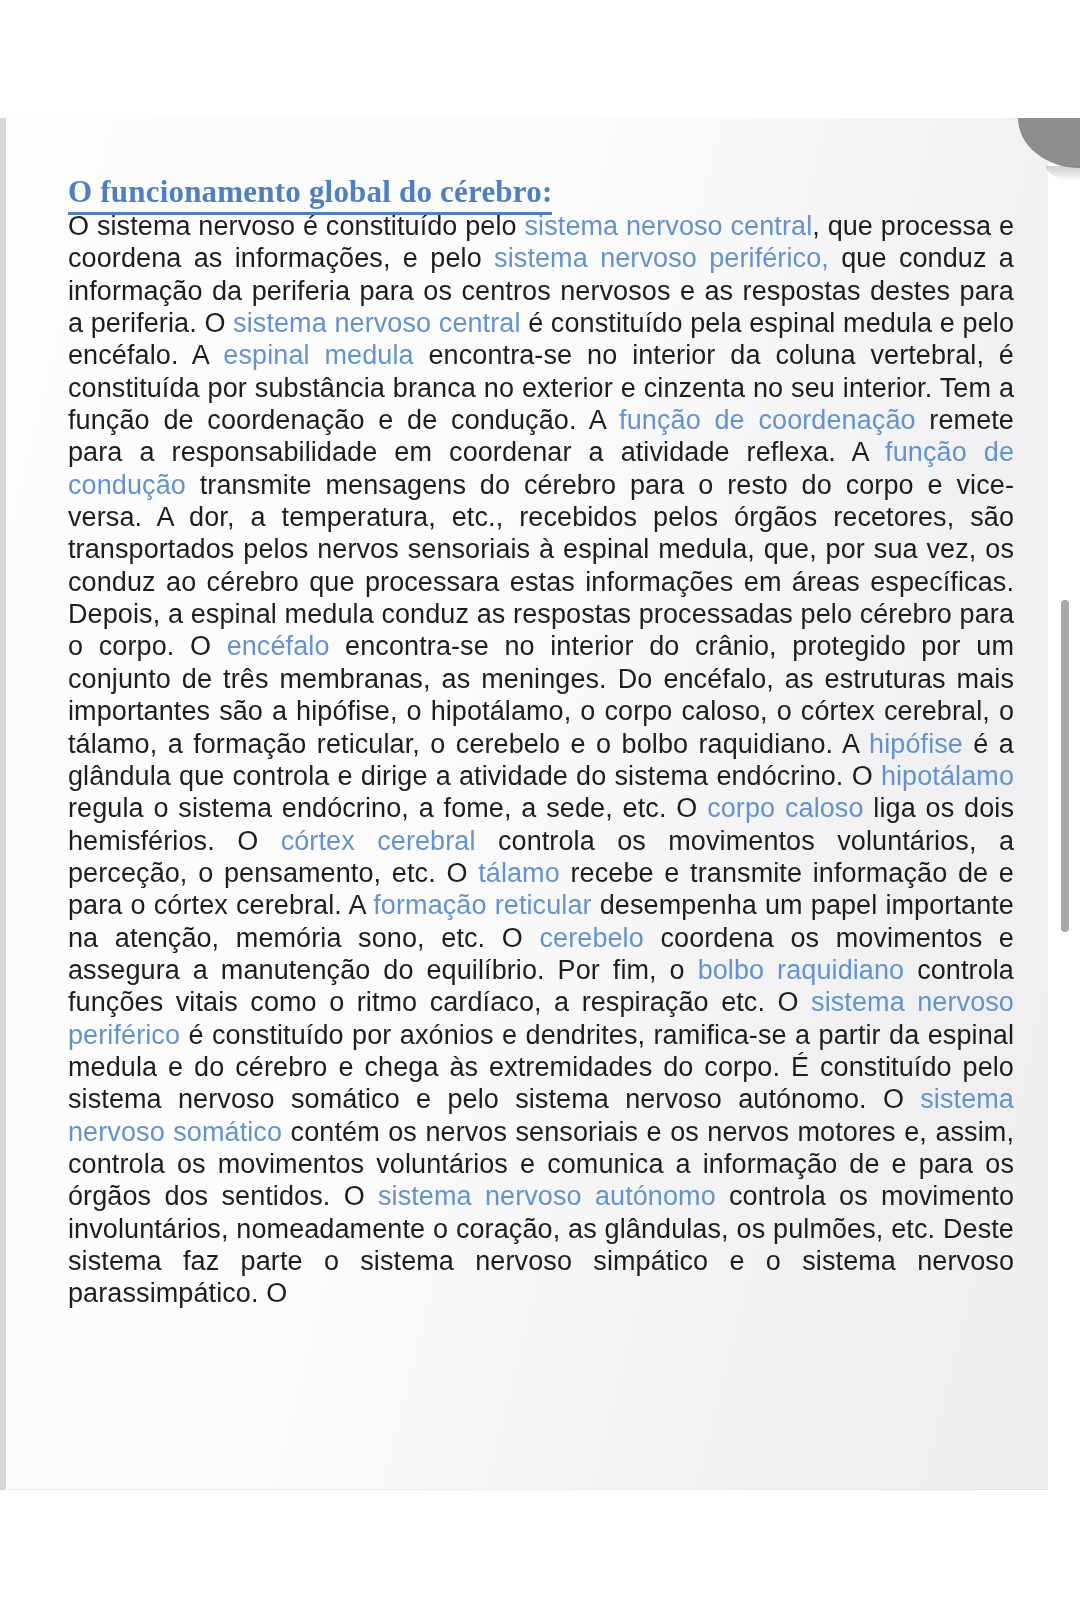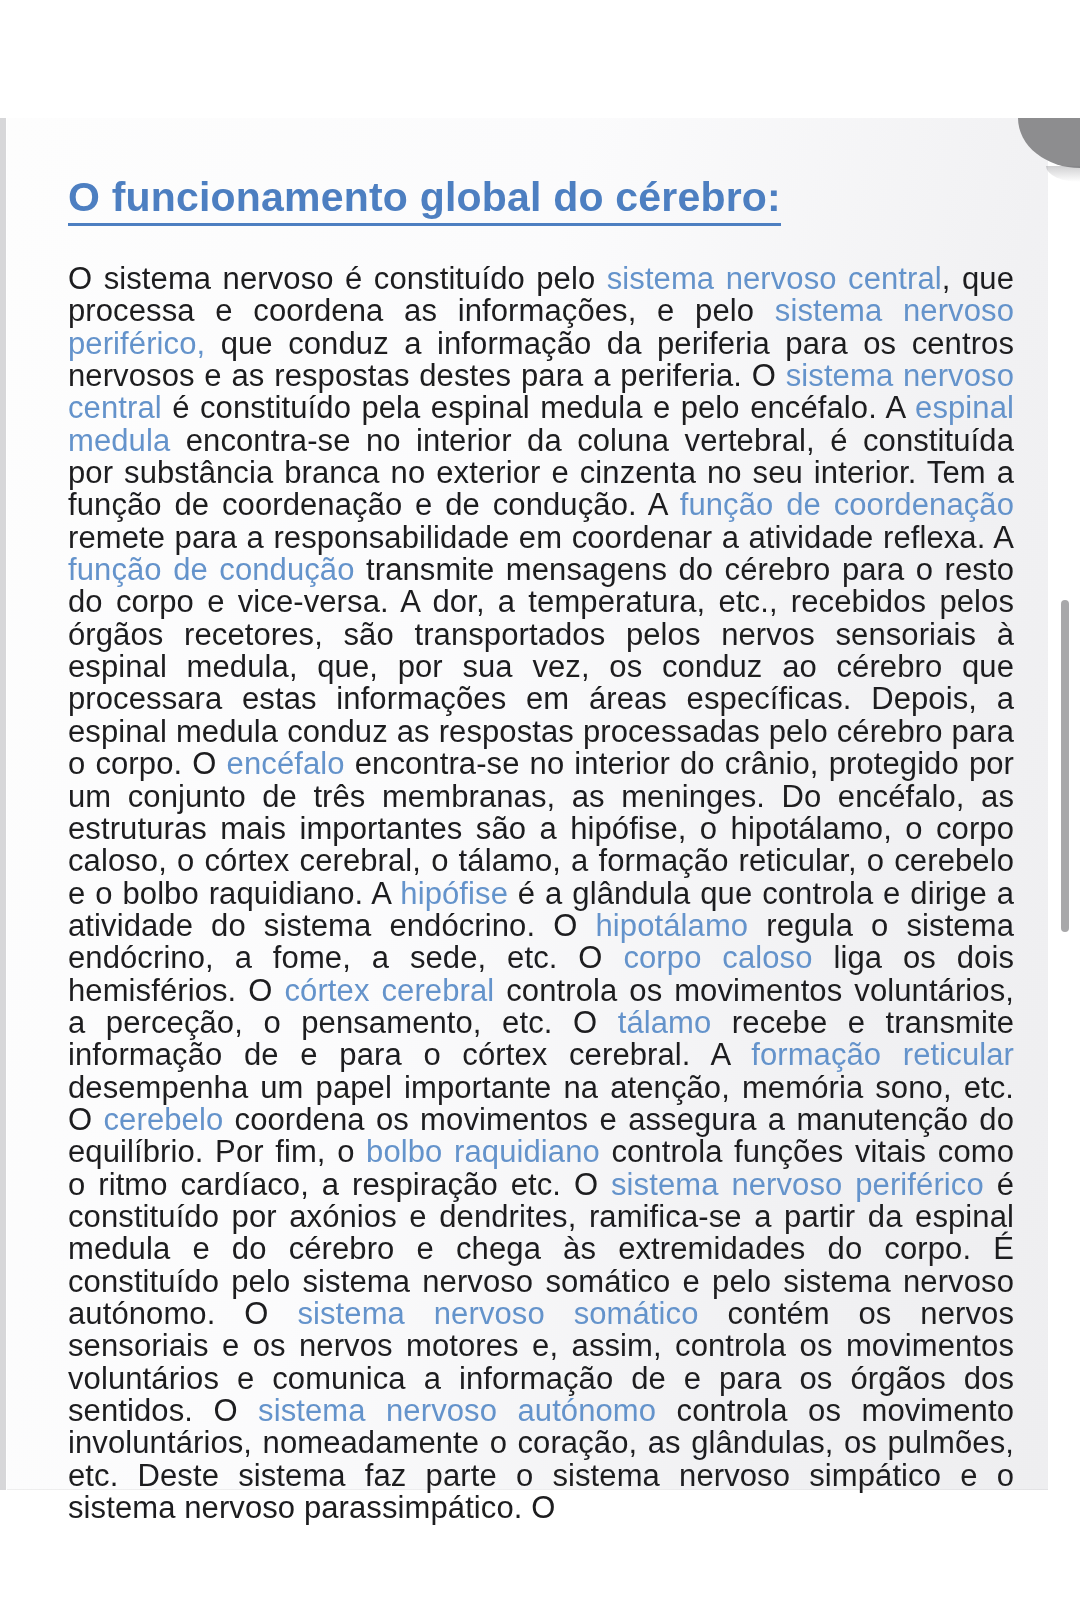--- a/index.html
+++ b/index.html
@@ -53,32 +53,32 @@
     background: linear-gradient(to bottom, rgba(120,120,125,0.35), rgba(120,120,125,0));
     border-bottom-left-radius: 100% 100%;
   }
   .content {
     position: absolute;
     left: 61px; top: 56px;
     width: 946px;
   }
   .doc-title {
     display: inline-block;
-    font-size: 41px;
+    font-size: 31px;
     font-weight: bold;
     color: var(--title-blue);
     letter-spacing: 0.2px;
+    font-family: Liberation Serif, serif;
   }
   .doc-title .underlined {
     border-bottom: 3px solid var(--title-blue);
     padding-bottom: 3px;
   }
   .body-par {
-    margin-top: 42px;
-    font-size: 31px;
+    font-size: 27px;
     line-height: 32.35px;
     color: var(--body-text);
     text-align: justify;
     letter-spacing: 0.1px;
   }
   .body-par .term { color: var(--term-blue); }
   .scrollbar-thumb {
     position: absolute;
     left: 1061px; top: 600px;
     width: 8px; height: 332px;

